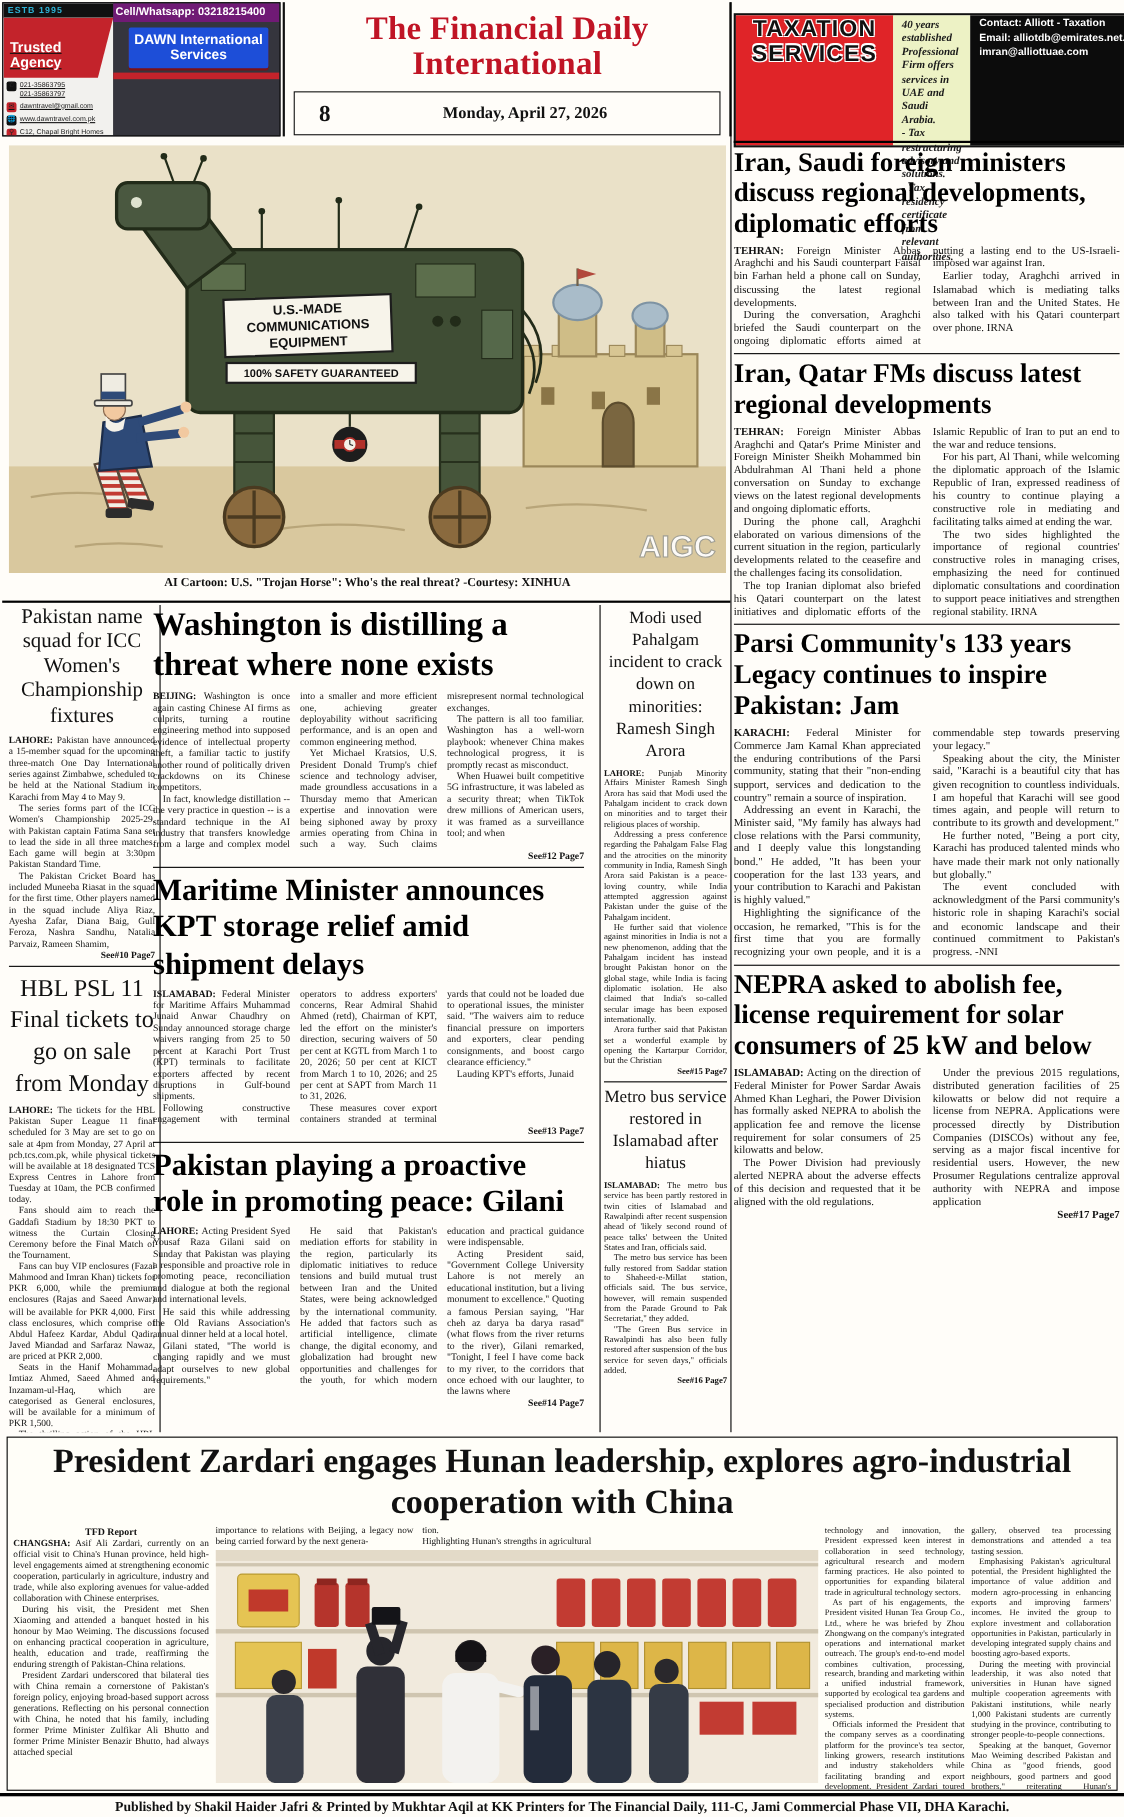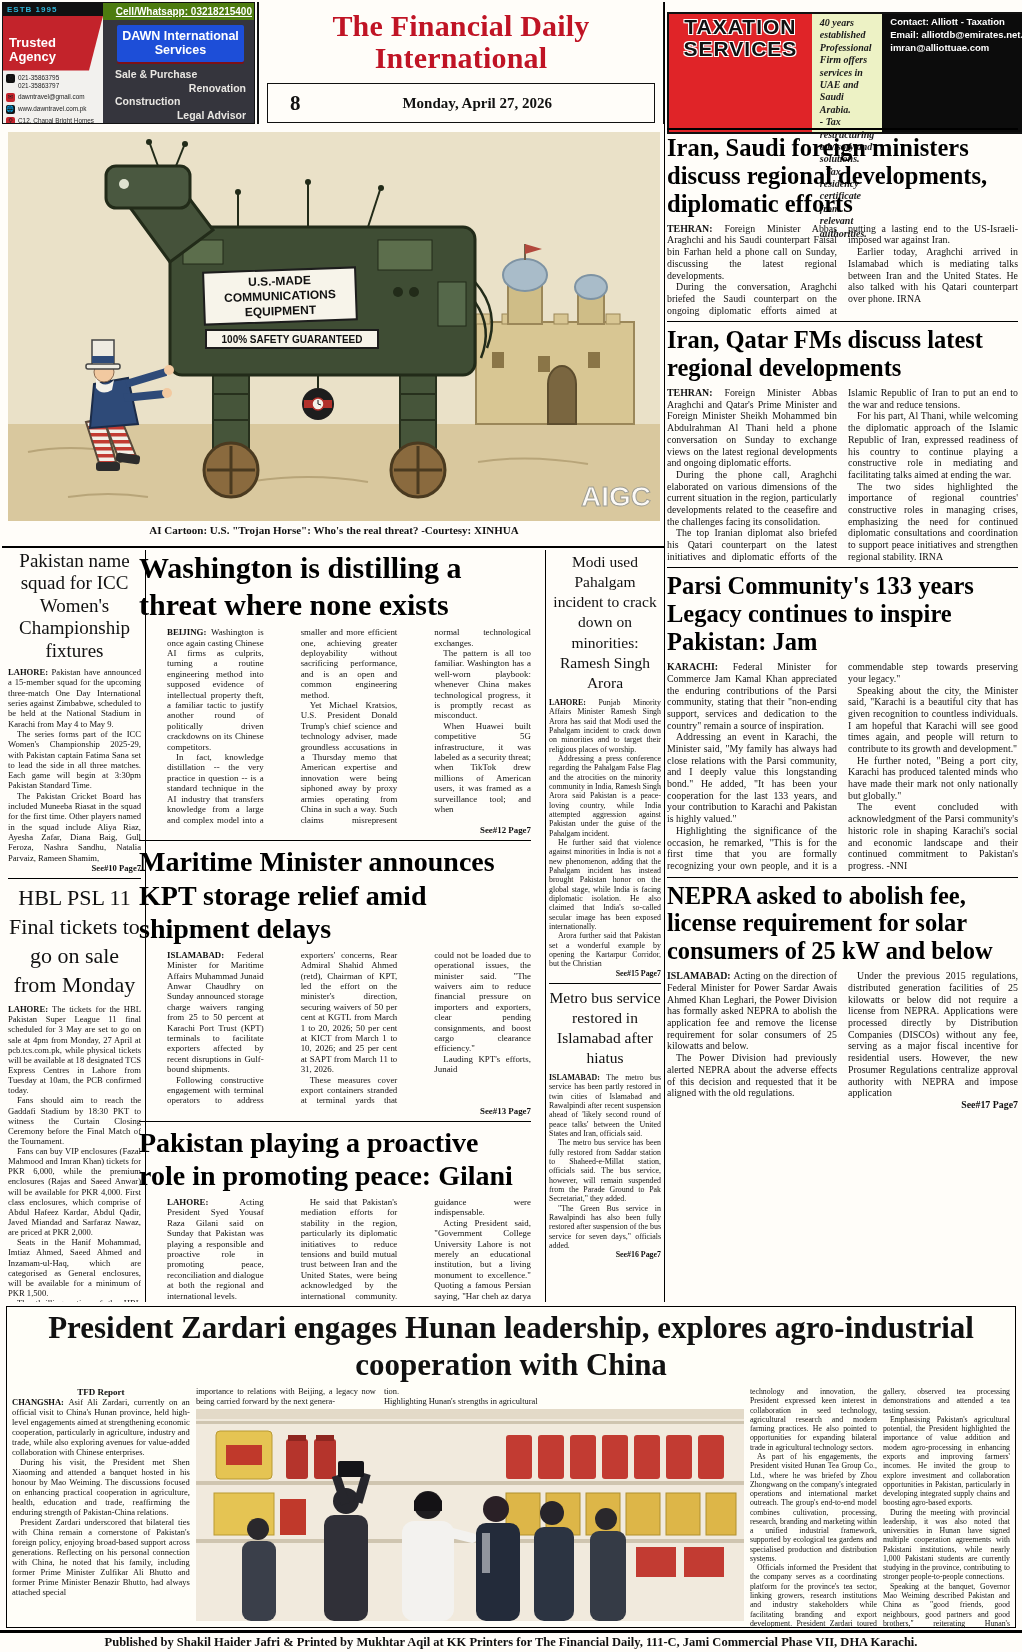--- a/index.html
+++ b/index.html
@@ -1,30 +1,30 @@
 <!DOCTYPE html>
 <html><head>
 <meta charset="utf-8">
 <style>
   * { margin:0; padding:0; box-sizing:border-box; }
   body { background:#888; font-family:"Liberation Serif","DejaVu Serif",serif; }
   #paper { position:relative; width:1022px; height:1652px; background:#fffdf9; margin:0 auto; overflow:hidden; color:#111; }
 
   
   .ad-dawn { position:absolute; left:2px; top:2px; width:253px; height:122px; display:flex; background:#23232b; overflow:hidden; border:1px solid #111; }
-  .dawn-left { width:100px; background:#f2f1ee; position:relative; display:flex; flex-direction:column; }
+  .dawn-left { width:100px; background:#f2f1ee; position:relative; display:flex; flex-direction:column;text-decoration:underline; }
   .dawn-estb { background:#111; color:#2fb3d6; font:bold 8px "Liberation Sans",sans-serif; padding:2px 4px; letter-spacing:1px; }
   .dawn-name { background:#c3232b; color:#fff; font:bold 13px/1.1 "Liberation Sans",sans-serif; padding:20px 6px 6px 6px; clip-path:polygon(0 0,100% 0,86% 100%,0 100%); }
   .dawn-contacts { padding:3px 2px 2px 3px; flex:1; }
   .dawn-row { display:flex; gap:3px; align-items:flex-start; margin-bottom:3px; }
   .dawn-ic { width:9px; height:9px; flex:0 0 9px; background:#c3232b; color:#fff; font:6px/9px "Liberation Sans",sans-serif; text-align:center; border-radius:2px; }
   .dawn-ic.dark { background:#111; }
   .dawn-row span { font:6.4px/1.25 "Liberation Sans",sans-serif; color:#222; }
   .dawn-right { flex:1; background:#35353d; position:relative; display:flex; flex-direction:column; }
-  .dawn-cell { background:#4d7c0f; color:#fff; font:bold 10px "Liberation Sans",sans-serif; text-align:right; padding:3px 2px;text-decoration:underline; }
+  .dawn-cell { background:#701a75; color:#fff; font:bold 10px "Liberation Sans",sans-serif; text-align:left; padding:3px 2px; }
   .dawn-title { background:#1d4ed8; color:#fff; font:bold 12.5px/1.15 "Liberation Sans",sans-serif; text-align:center; margin:5px 10px 4px 14px; padding:4px 2px; border-radius:2px; box-shadow:0 2px 0 #7d1116; }
   .dawn-svcs { flex:1; padding:2px 8px 2px 12px; }
   .dawn-svc { color:#e8e6e2; font:bold 10.5px/1.32 "Liberation Sans",sans-serif; }
   .dawn-svc.r { text-align:right; }
   .dawn-strip { height:6px; background:#c3232b; }
 
   .masthead { position:absolute; left:257px; top:2px; width:408px; height:122px; border-left:2px solid #111; border-right:2px solid #111; padding:8px 8px 0 8px; }
   .mast-title { color:#c01425; font:bold 30px/1.05 "Liberation Serif",serif; text-align:center; letter-spacing:.2px; }
   .mast-box { margin-top:10px; border:1px solid #111; height:40px; display:flex; align-items:center; }
   .mast-num { font:bold 21px "Liberation Serif",serif; padding:0 0 0 22px; }
@@ -59,21 +59,21 @@
   .icc-hl { font:19px/1.18 "Liberation Serif",serif; text-align:center; margin-bottom:5px; }
   .icc-body p, .icc-body .jump { font-size:8.6px; line-height:1.2; }
   .hbl-hl { font:22px/1.32 "Liberation Serif",serif; text-align:center; margin-bottom:5px; }
   .hbl-body p, .hbl-body .jump { font-size:8.6px; line-height:1.18; }
 
   
   .zone-mid { position:absolute; left:139px; top:550px; width:392px; height:752px; overflow:hidden; }
   .wash-hl { font:bold 30px/1.22 "Liberation Serif",serif; margin-bottom:4px; }
   .mar-hl, .gil-hl { font:bold 28px/1.2 "Liberation Serif",serif; margin-bottom:4px; }
   .mid-body { column-count:3; column-gap:9px; }
-  .mid-body p { font-size:8.9px; line-height:1.17;margin-left:28px; }
+  .mid-body p { font-size:8.9px; line-height:1.17; }
   .mid-jump { font-size:8.9px; }
 
   
   .zone-side { position:absolute; left:549px; top:550px; width:112px; height:752px; overflow:hidden; }
   .side-hl { font:15.5px/1.3 "Liberation Serif",serif; text-align:center; margin:2px 0 5px 0; }
   .side-body p, .side-body .jump { font-size:7.9px; line-height:1.18; }
 
   
   .zone-right { position:absolute; left:667px; top:131px; width:351px; height:1171px; overflow:hidden; }
   .r-hl { font:bold 24.5px/1.14 "Liberation Serif",serif; margin:3px 0 5px 0; }
@@ -124,27 +124,20 @@
         </div>
         <div class="dawn-row">
           <span class="dawn-ic">⚲</span>
           <span>C12, Chapal Bright Homes Plaza, Main Clifton Road, Karachi</span>
         </div>
       </div>
     </div>
     <div class="dawn-right">
       <div class="dawn-cell">Cell/Whatsapp: 03218215400</div>
       <div class="dawn-title">DAWN International Services</div>
-      <div class="dawn-svcs">
-        <div class="dawn-svc">Sale &amp; Purchase</div>
-        <div class="dawn-svc r">Renovation</div>
-        <div class="dawn-svc">Construction</div>
-        <div class="dawn-svc r">Legal Advisor</div>
-        <div class="dawn-svc">Travel &amp; Tours</div>
-      </div>
       <div class="dawn-strip"></div>
     </div>
   </div>
 
   <div class="masthead">
     <div class="mast-title">The Financial Daily International</div>
     <div class="mast-box">
       <div class="mast-num">8</div>
       <div class="mast-date">Monday, April 27, 2026</div>
     </div>

